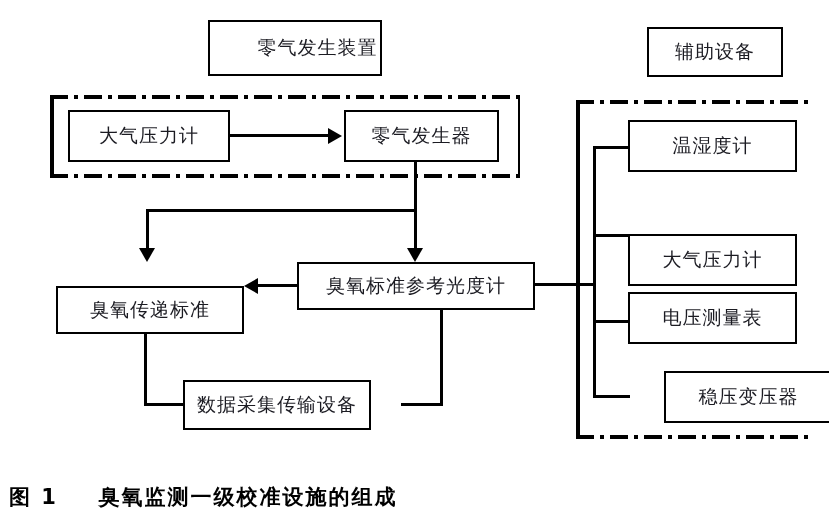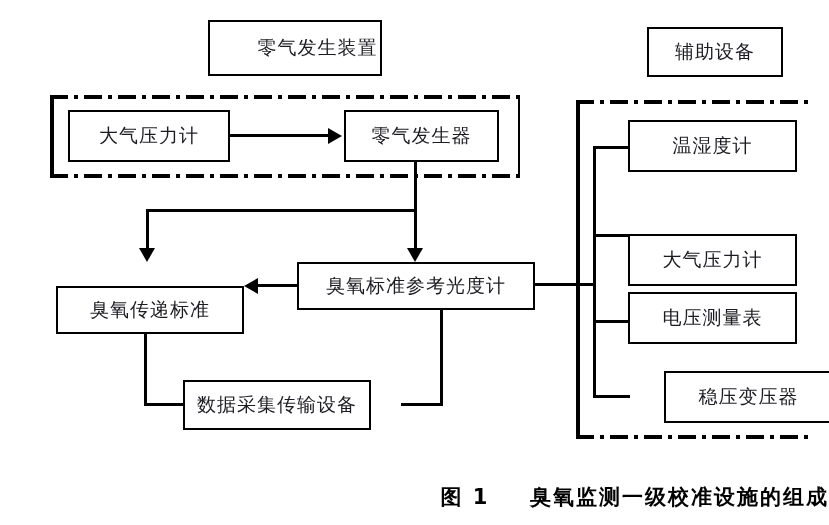--- a/index.html
+++ b/index.html
@@ -73,21 +73,21 @@
   }
   .arrow.right {
     border-top: 8px solid transparent;
     border-bottom: 8px solid transparent;
     border-left: 14px solid #000000;
   }
   .caption {
     position: absolute;
     left: 9px;
     right: 0;
-    text-align: right;
+    text-align: left;
     font-size: 21px;
     font-weight: bold;
     color: #000000;
     letter-spacing: 2px;
   }
 </style>
 </head>
 <body>
 
 <div id="canvas">

